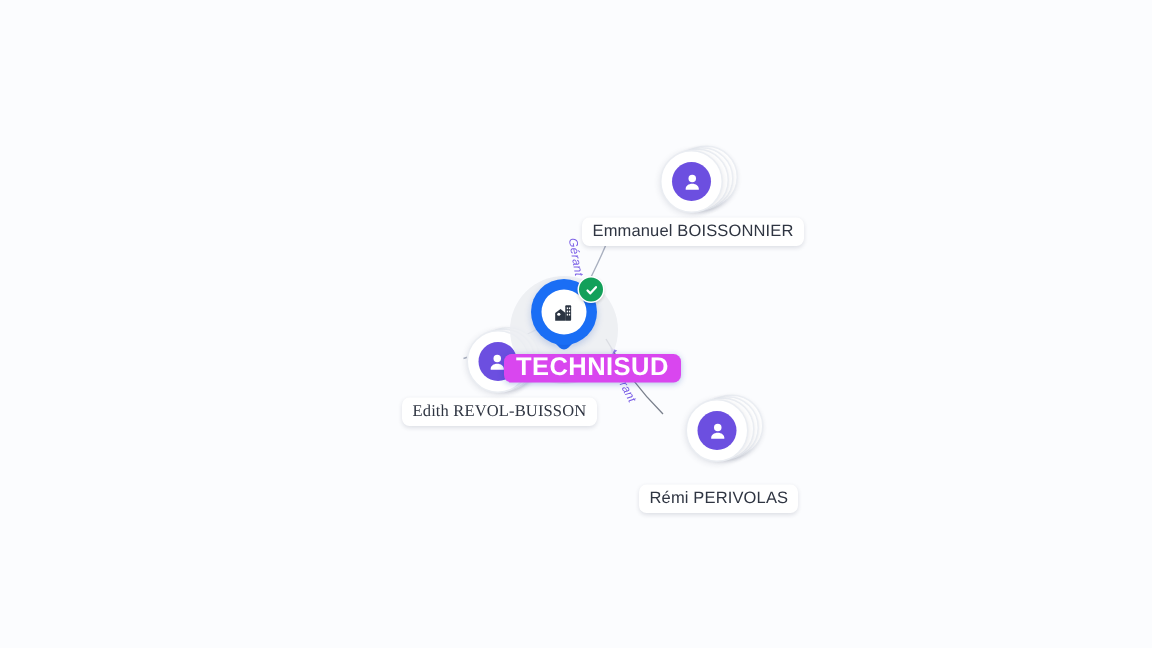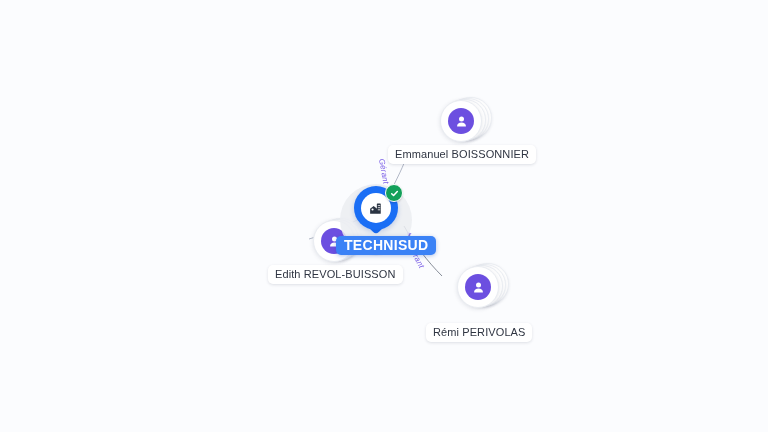--- a/index.html
+++ b/index.html
@@ -168,25 +168,25 @@
     align-items: center;
     justify-content: center;
     box-shadow: 0 1px 2px rgba(0,0,0,0.16);
   }
   .verified-badge svg { display: block; }
 
   .company-chip {
     position: absolute;
     left: -4px;
     top: 52px;
-    background: #3b82f6;
+    background: #d946ef;
     color: #ffffff;
     border-radius: 5px;
     padding: 3px 8px 4px 8px;
-    font-size: 14px;
+    font-size: 17px;
     line-height: 12px;
     font-weight: bold;
     letter-spacing: 0.3px;
     white-space: nowrap;
     box-shadow: 0 1px 4px rgba(20, 70, 180, 0.30);
   }
 
   
   .edge-label {
     position: absolute;
@@ -211,21 +211,21 @@
   }
   #edge-label-remi {
     left: 414px;
     top: 243px;
     transform: rotate(62deg);
     transform-origin: left top;
   }
 
   
   #node-emmanuel { left: 388px; top: 99px; }
-  #node-edith    { left: 268px; top: 219px; }
+  #node-edith    { left: 268px; top: 219px; font-family: Liberation Serif, serif; }
   #node-remi     { left: 426px; top: 265px; gap: 12px; }
 </style>
 </head>
 <body>
 
 <div id="graph-canvas">
 
   <svg id="edge-layer" viewBox="0 0 768 432" width="768" height="432">
 
     <path d="M 408 152 C 404 166, 396 180, 390 193" stroke="#9aa2b4" stroke-width="0.9" fill="none" opacity="0.85"></path>

